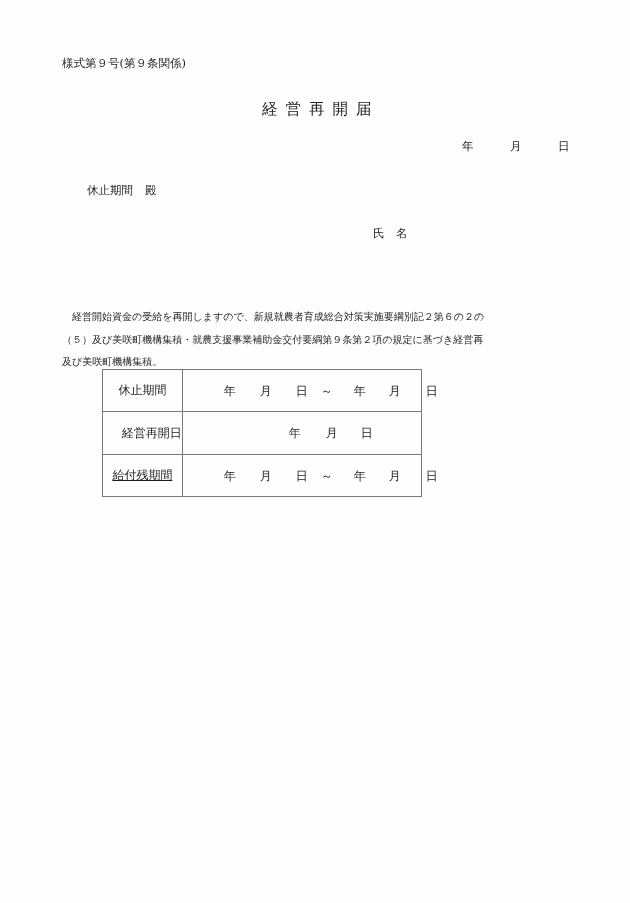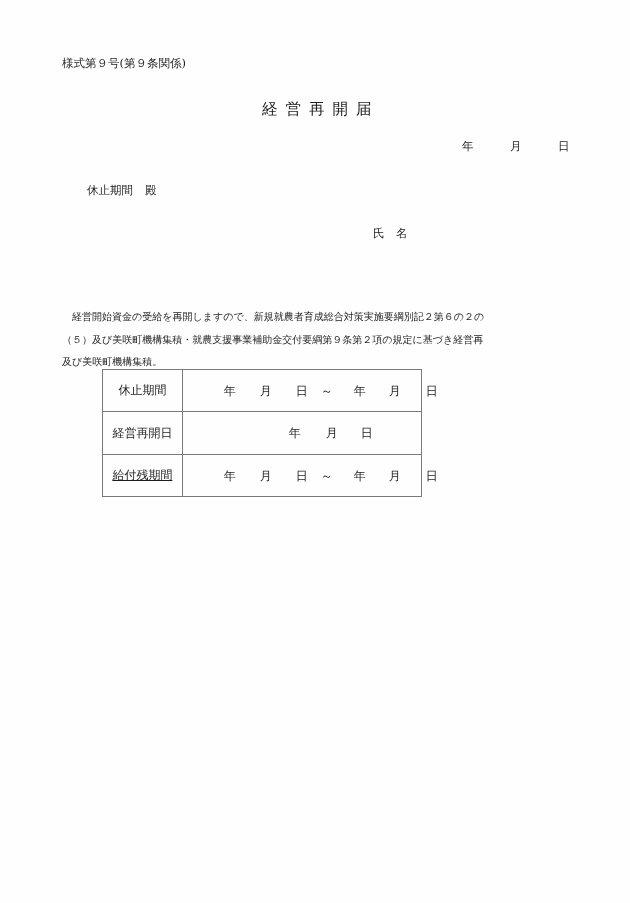--- a/index.html
+++ b/index.html
@@ -46,21 +46,21 @@
       width: 320px;
       border-collapse: collapse;
       font-size: 12px;
     }
     .doc-table td {
       border: 1px solid #7a7a7a;
       padding: 0;
       position: relative;
     }
     .doc-table tr.r1 td { height: 41px; }
-    .doc-table tr.r2 td { height: 42px; }
+    .doc-table tr.r2 td { height: 42px; text-align: right; }
     .doc-table tr.r3 td { height: 41px; text-decoration: underline; }
     .doc-table td.label-cell { width: 93px; text-align: center; }
     .doc-table td.value-cell { width: 289px; }
     .seg { position: absolute; top: 50%; transform: translateY(-50%); white-space: nowrap; line-height: 1; }
     .p41 { left: 41px; } .p77 { left: 77px; } .p114 { left: 113px; }
     .p139 { left: 138px; } .p172 { left: 171px; } .p207 { left: 206px; } .p244 { left: 243px; }
     .p106 { left: 106px; } .p144 { left: 143px; } .p179 { left: 178px; }
   </style>
 </head>
 <body>

